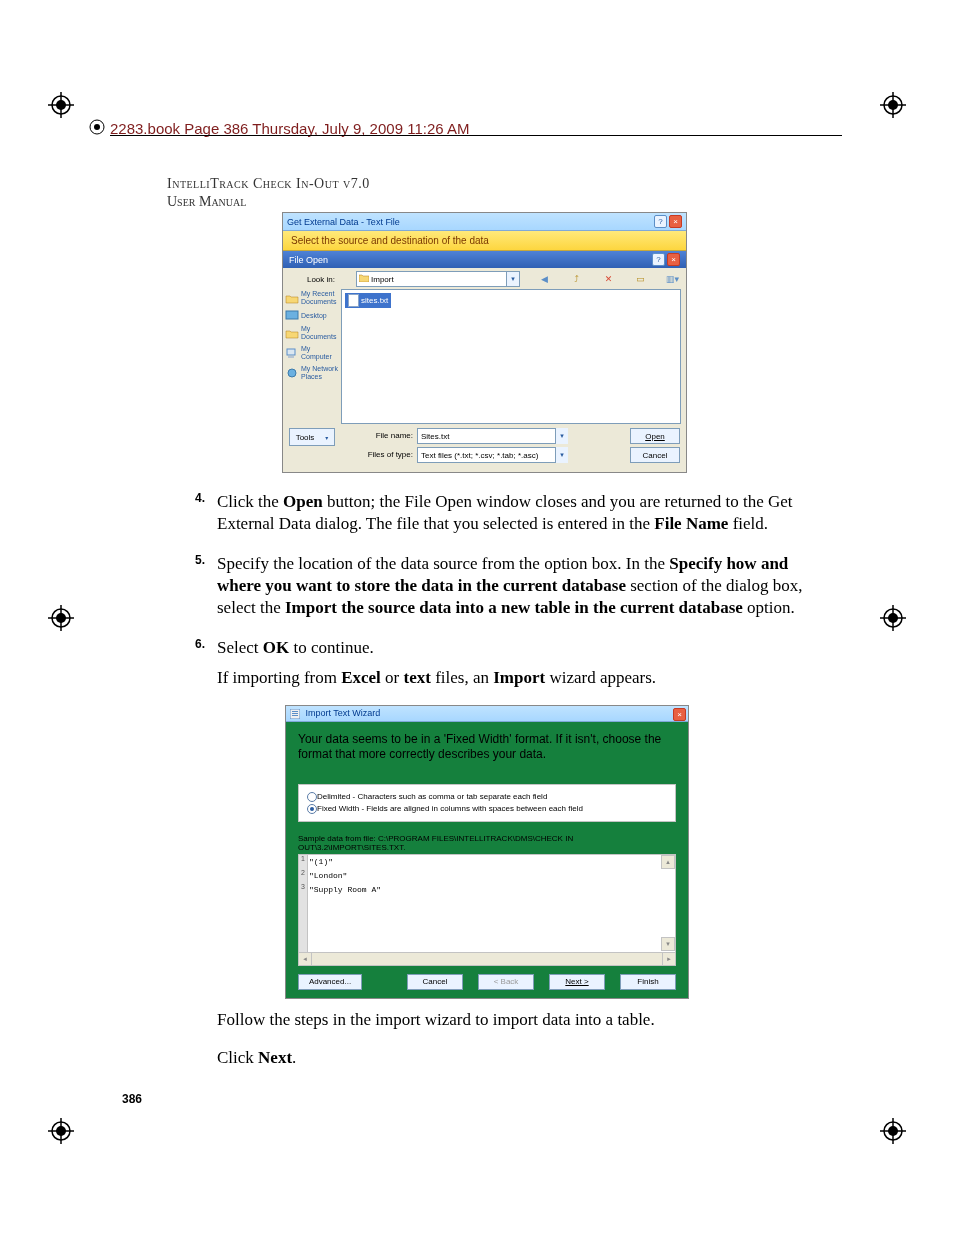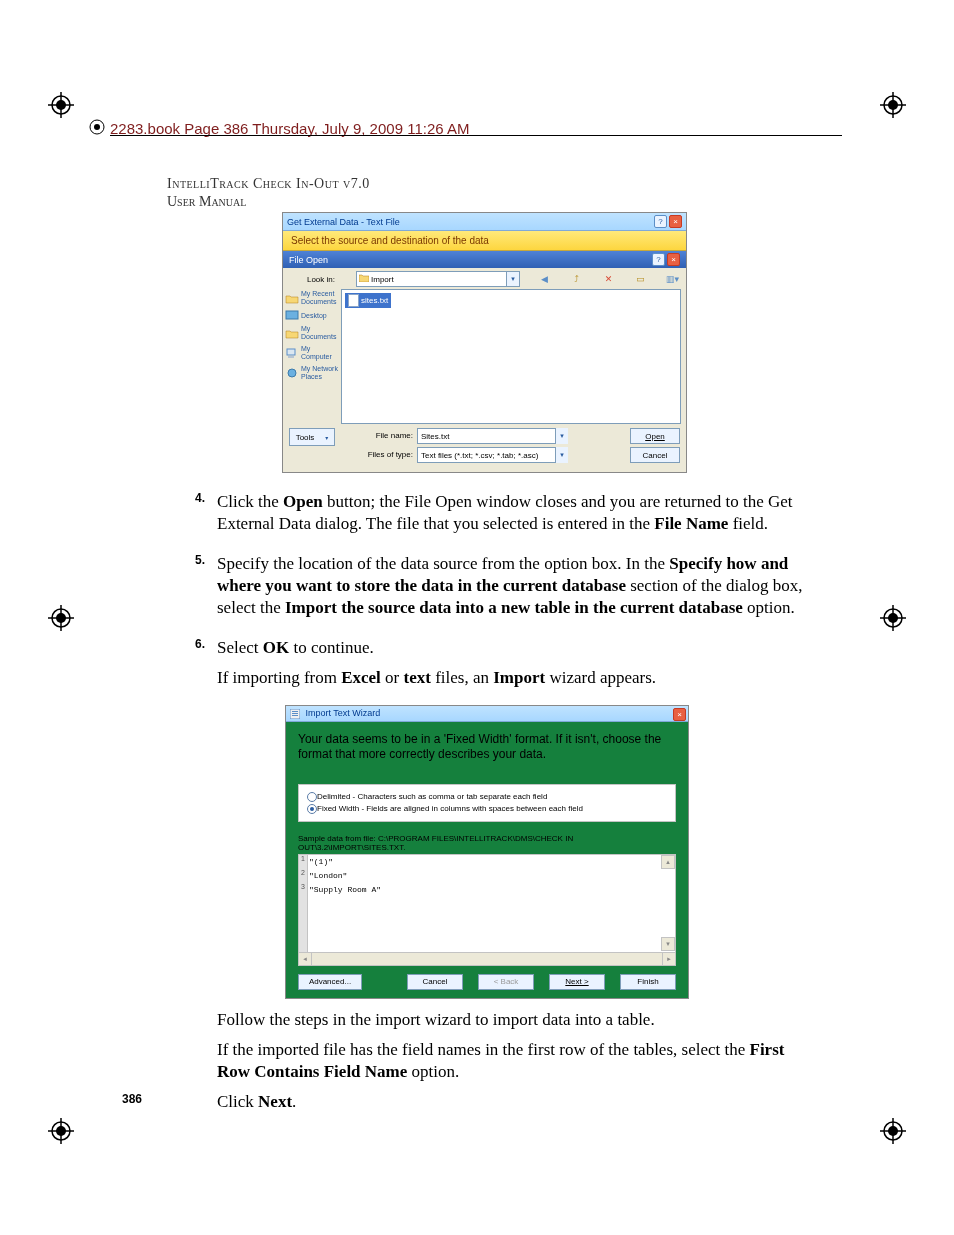--- a/index.html
+++ b/index.html
@@ -343,21 +343,20 @@
               <u>Next &gt;</u>
             </div>
           <div class="dlg-btn">Finish</div>
         </div>
       </div>
     </div>
 
     <div style="font-size:17px;line-height:22px;margin-left:50px">
       <div>Follow the steps in the import wizard to import data into a table.</div>
       <div style="height:8px"></div>
-      <div><span>If the imported file has the field names in the first row of the tables, select the </span><b>First Row Contains Field Name</b><span> option.</span></div>
       <div style="height:8px"></div>
       <div><span>Click </span><b>Next</b><span>.</span></div>
     </div>
 
   </div>
 
   <div class="pagenum">386</div>
 </div>
 
 </body></html>

